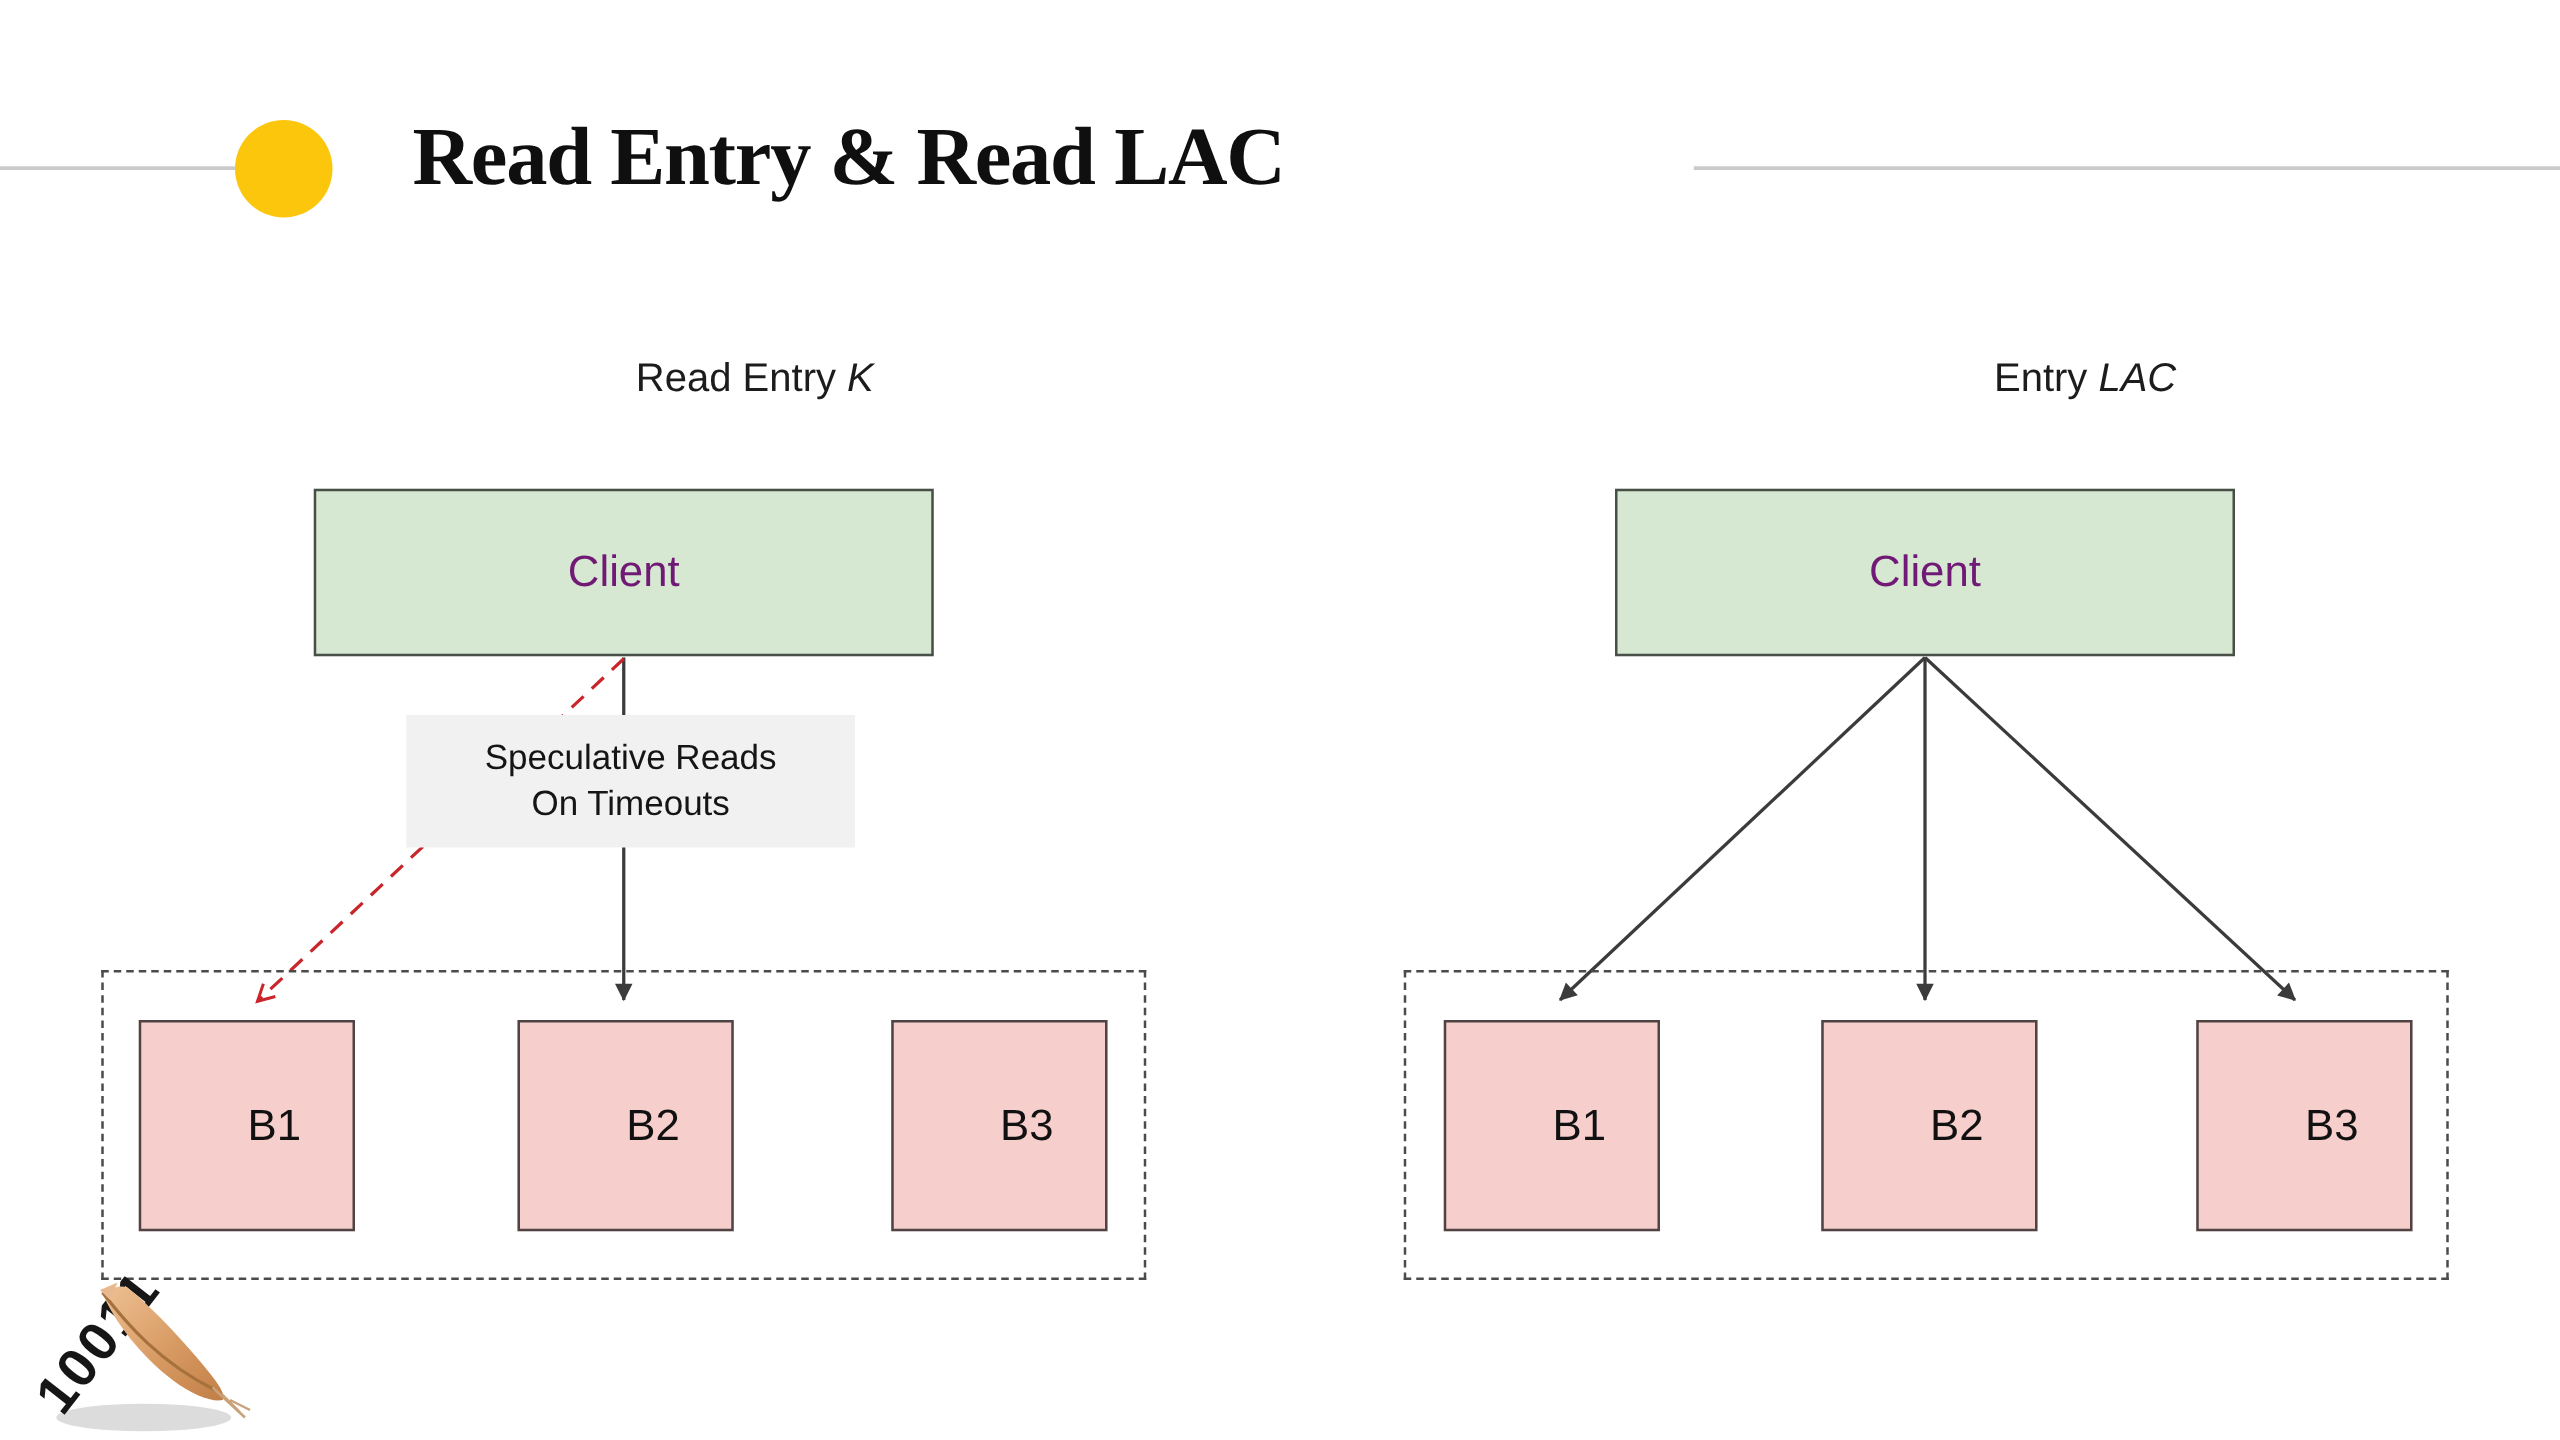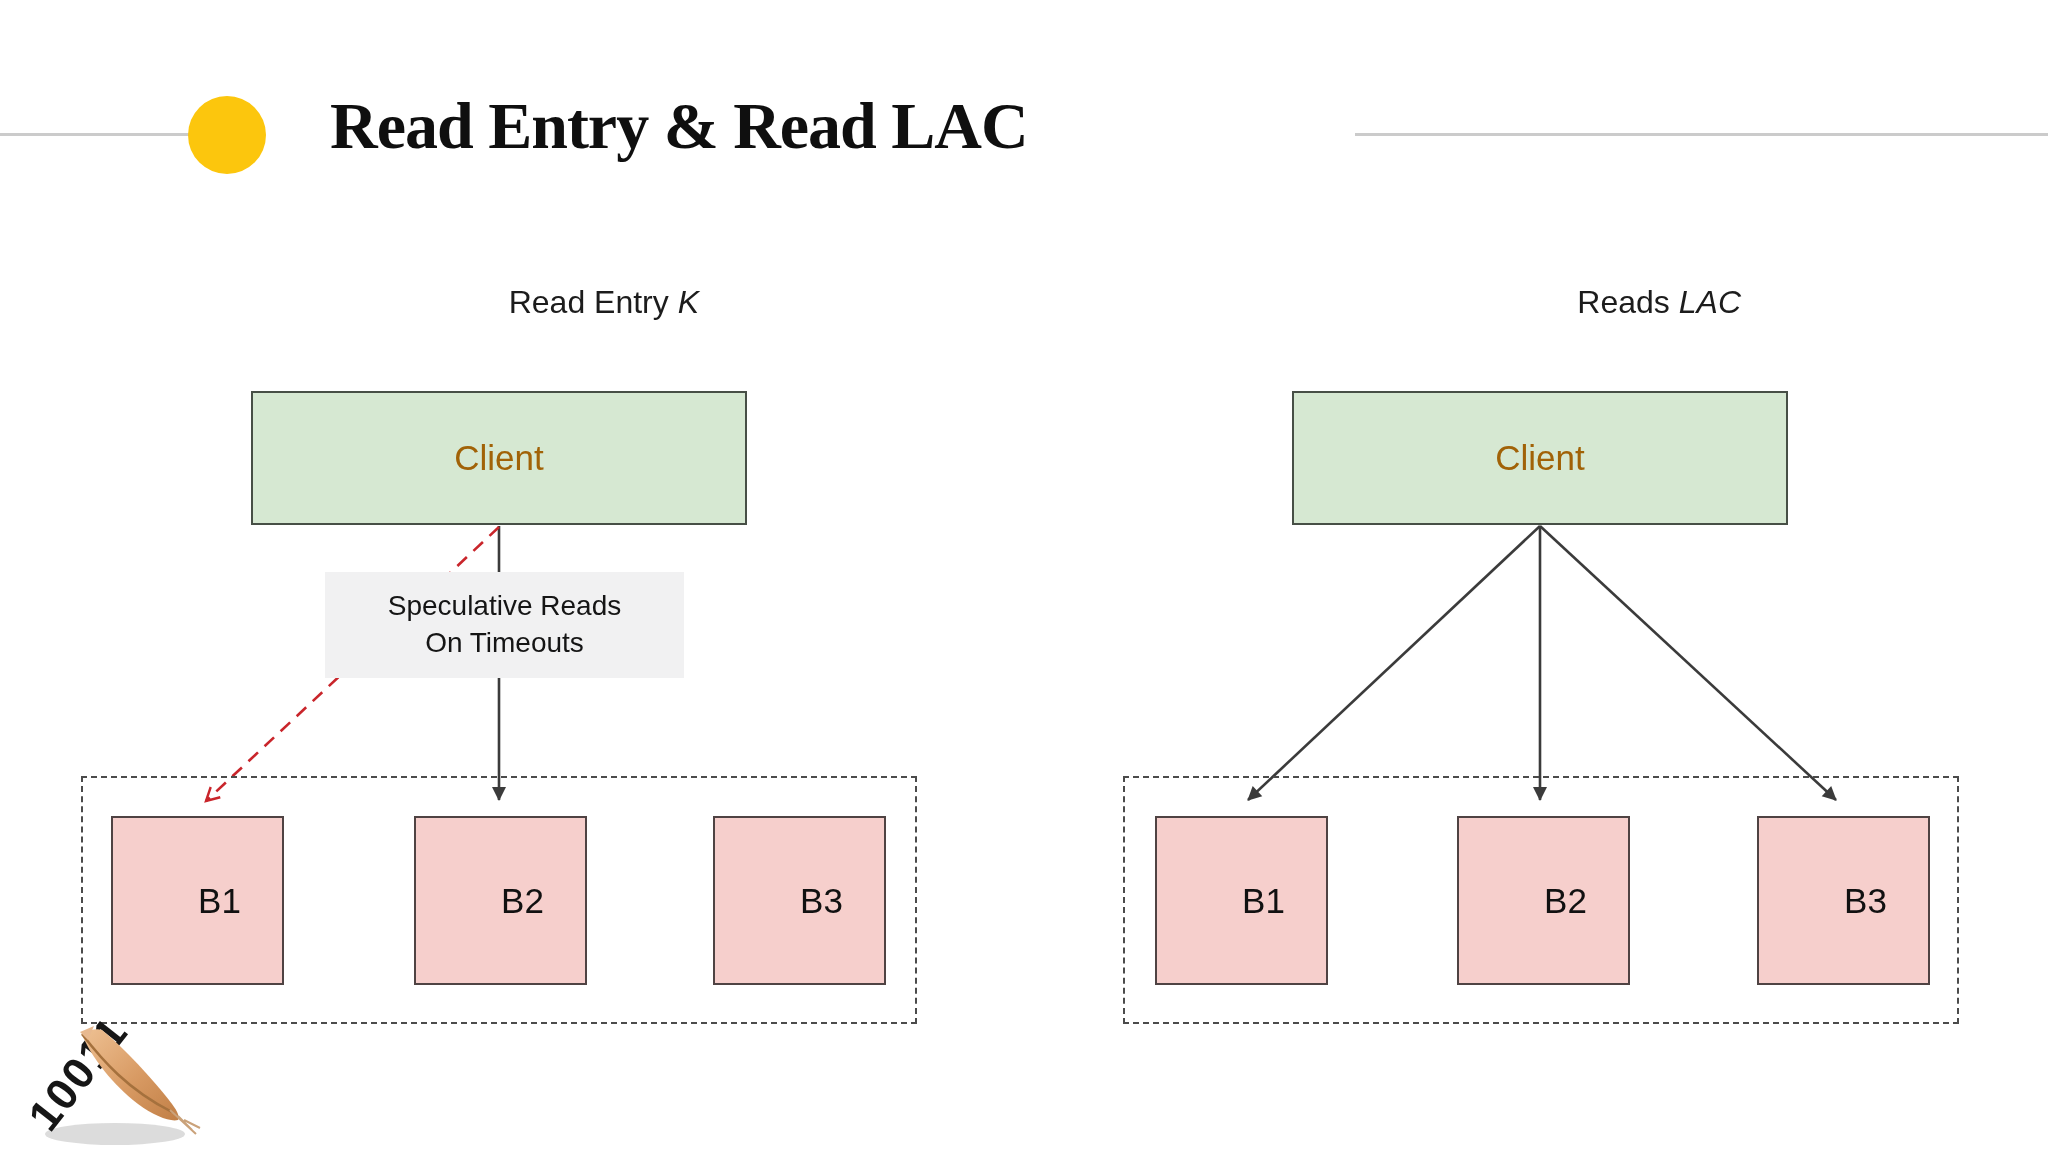--- a/index.html
+++ b/index.html
@@ -20,21 +20,21 @@
     position:absolute;top:284px;width:400px;text-align:right;
     font-size:32px;color:#1c1c1c;
   }
   #heading-left{left:299px;}
   #heading-right{left:1341px;}
   .diagram-heading em{font-style:italic;}
   .client-box{
     position:absolute;top:391px;width:496px;height:134px;
     background:#d6e8d2;border:2px solid #474f46;box-sizing:border-box;
     display:flex;align-items:center;justify-content:center;
-    font-size:35px;color:#a16207;z-index:2;
+    font-size:35px;color:#701a75;z-index:2;
   }
   #client-left{left:251px;}
   #client-right{left:1292px;}
   .bookie-group{
     position:absolute;top:776px;width:836px;height:248px;
     border:2px dashed #4b4b4b;box-sizing:border-box;z-index:2;
   }
   #bookie-group-left{left:81px;}
   #bookie-group-right{left:1123px;}
   .bookie-box{
@@ -60,21 +60,21 @@
 
   <div class="rule" id="rule-left"></div>
   <div class="rule" id="rule-right"></div>
   <div id="accent-dot"></div>
   <div id="page-title">Read Entry &amp; Read LAC</div>
 
   <div class="diagram-heading" id="heading-left">
     <span>Read Entry </span><em>K</em>
   </div>
   <div class="diagram-heading" id="heading-right">
-    <span>Reads </span><em>LAC</em>
+    <span>Entry </span><em>LAC</em>
   </div>
 
   <svg id="edge-layer" width="2048" height="1152" viewBox="0 0 2048 1152">
     <defs>
       <marker id="headFill" markerUnits="userSpaceOnUse" markerWidth="20" markerHeight="20" refX="14" refY="8" orient="auto">
         <path d="M1,1 L15,8 L1,15 Z" fill="#3b3b3b"></path>
       </marker>
       <marker id="headOpenRed" markerUnits="userSpaceOnUse" markerWidth="22" markerHeight="22" refX="15" refY="9" orient="auto">
         <path d="M2,2 L15,9 L2,16" fill="none" stroke="#c9252b" stroke-width="2.4"></path>
       </marker>

